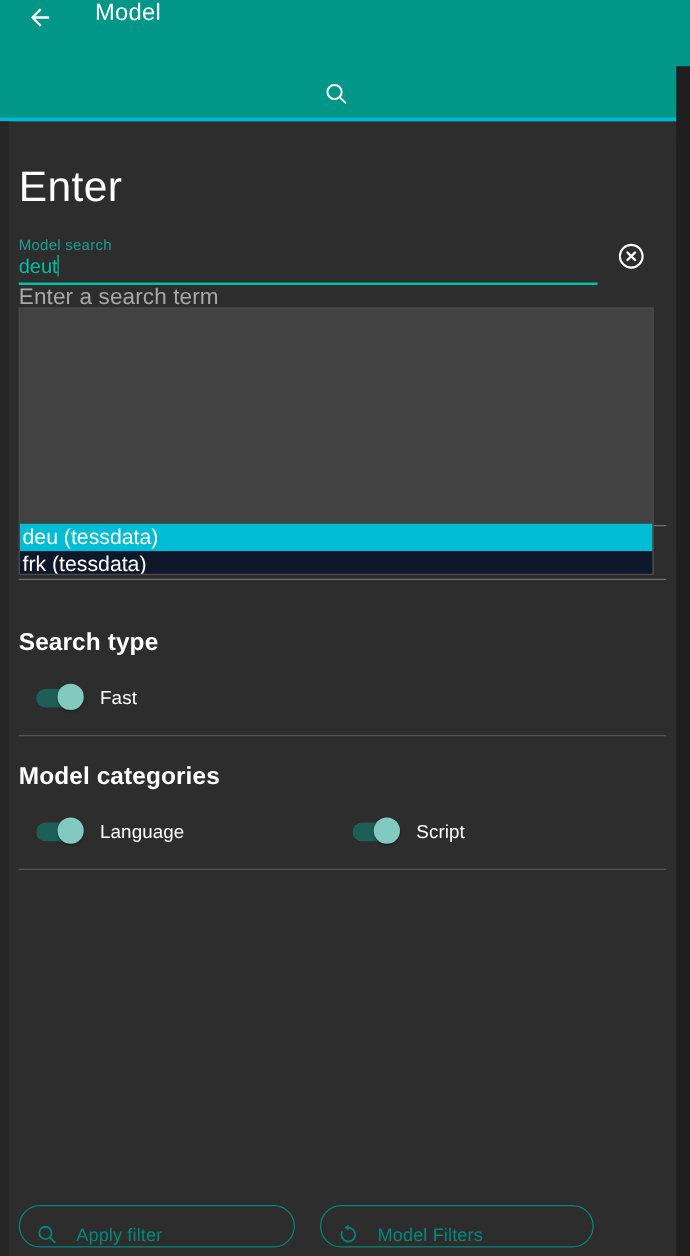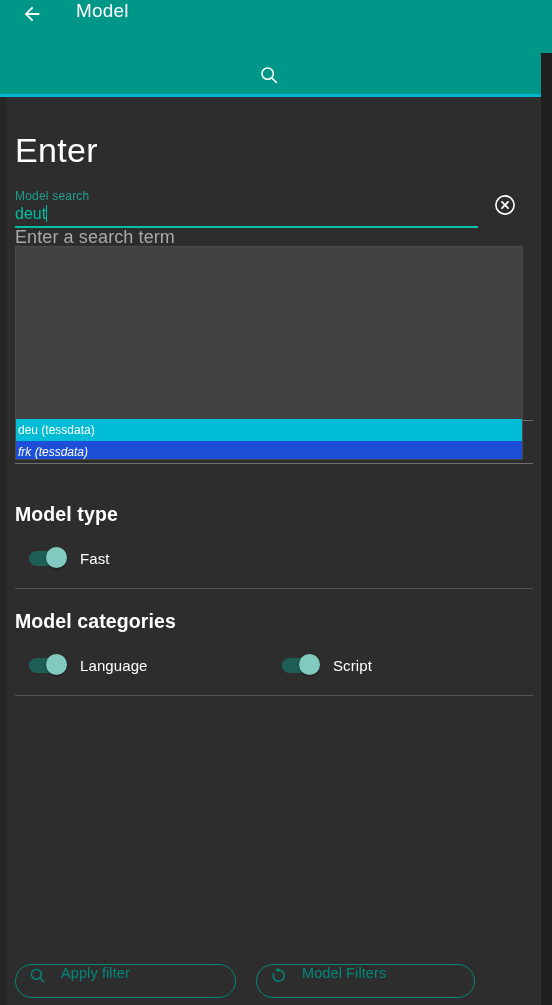--- a/index.html
+++ b/index.html
@@ -158,33 +158,32 @@
     width: 508px; height: 214px;
     background: #424242;
     border: 1px solid #4a4a4a;
     z-index: 8;
     overflow: hidden;
   }
   .dd-spacer { height: 172px; }
   .dd-item {
     height: 22px;
     line-height: 22px;
-    font-size: 12px;
+    font-size: 17px;
     padding-left: 2px;
     color: #ffffff;
     cursor: pointer;
     white-space: nowrap;
   }
   .dd-item.selected {
     background: #00bcd4;
     color: #ffffff;
   }
   .dd-item.plain {
-    background: #1d4ed8;
-    font-style: italic;
+    background: #0f172a;
   }
 
   
   .section {
     padding: 0 8px;
   }
   .section-title {
     font-size: 19.5px;
     font-weight: bold;
     color: #ffffff;
@@ -259,21 +258,21 @@
     z-index: 10;
     display: flex;
     align-items: center;
     padding-left: 15px;
   }
   .pill {
     height: 34px;
     border: 1px solid #00897b;
     border-radius: 17px;
     display: flex;
-    align-items: flex-start;
+    align-items: flex-end;
     padding-left: 11px;
     cursor: pointer;
     background: transparent;
   }
   .pill.apply { width: 221px; }
   .pill.reset { width: 219px; margin-left: 20px; }
   .pill-label {
     font-size: 14.5px;
     color: #00897b;
     margin-left: 14px;
@@ -341,21 +340,21 @@
     <div class="filter-placeholder">Group filter (commonfilter: tessdata)</div>
     <div class="filter-underline"></div>
   </div>
 
   <div class="filter-field">
     <div class="filter-placeholder">Tag filter</div>
     <div class="filter-underline"></div>
   </div>
 
   <div class="section" style="margin-top:39px;">
-    <div class="section-title">Model type</div>
+    <div class="section-title">Search type</div>
   </div>
   <div class="toggle-row">
     <div class="toggle-cell">
       <div class="switch">
         <div class="track"></div>
         <div class="thumb"></div>
       </div>
       <div class="toggle-label">Fast</div>
     </div>
   </div>

